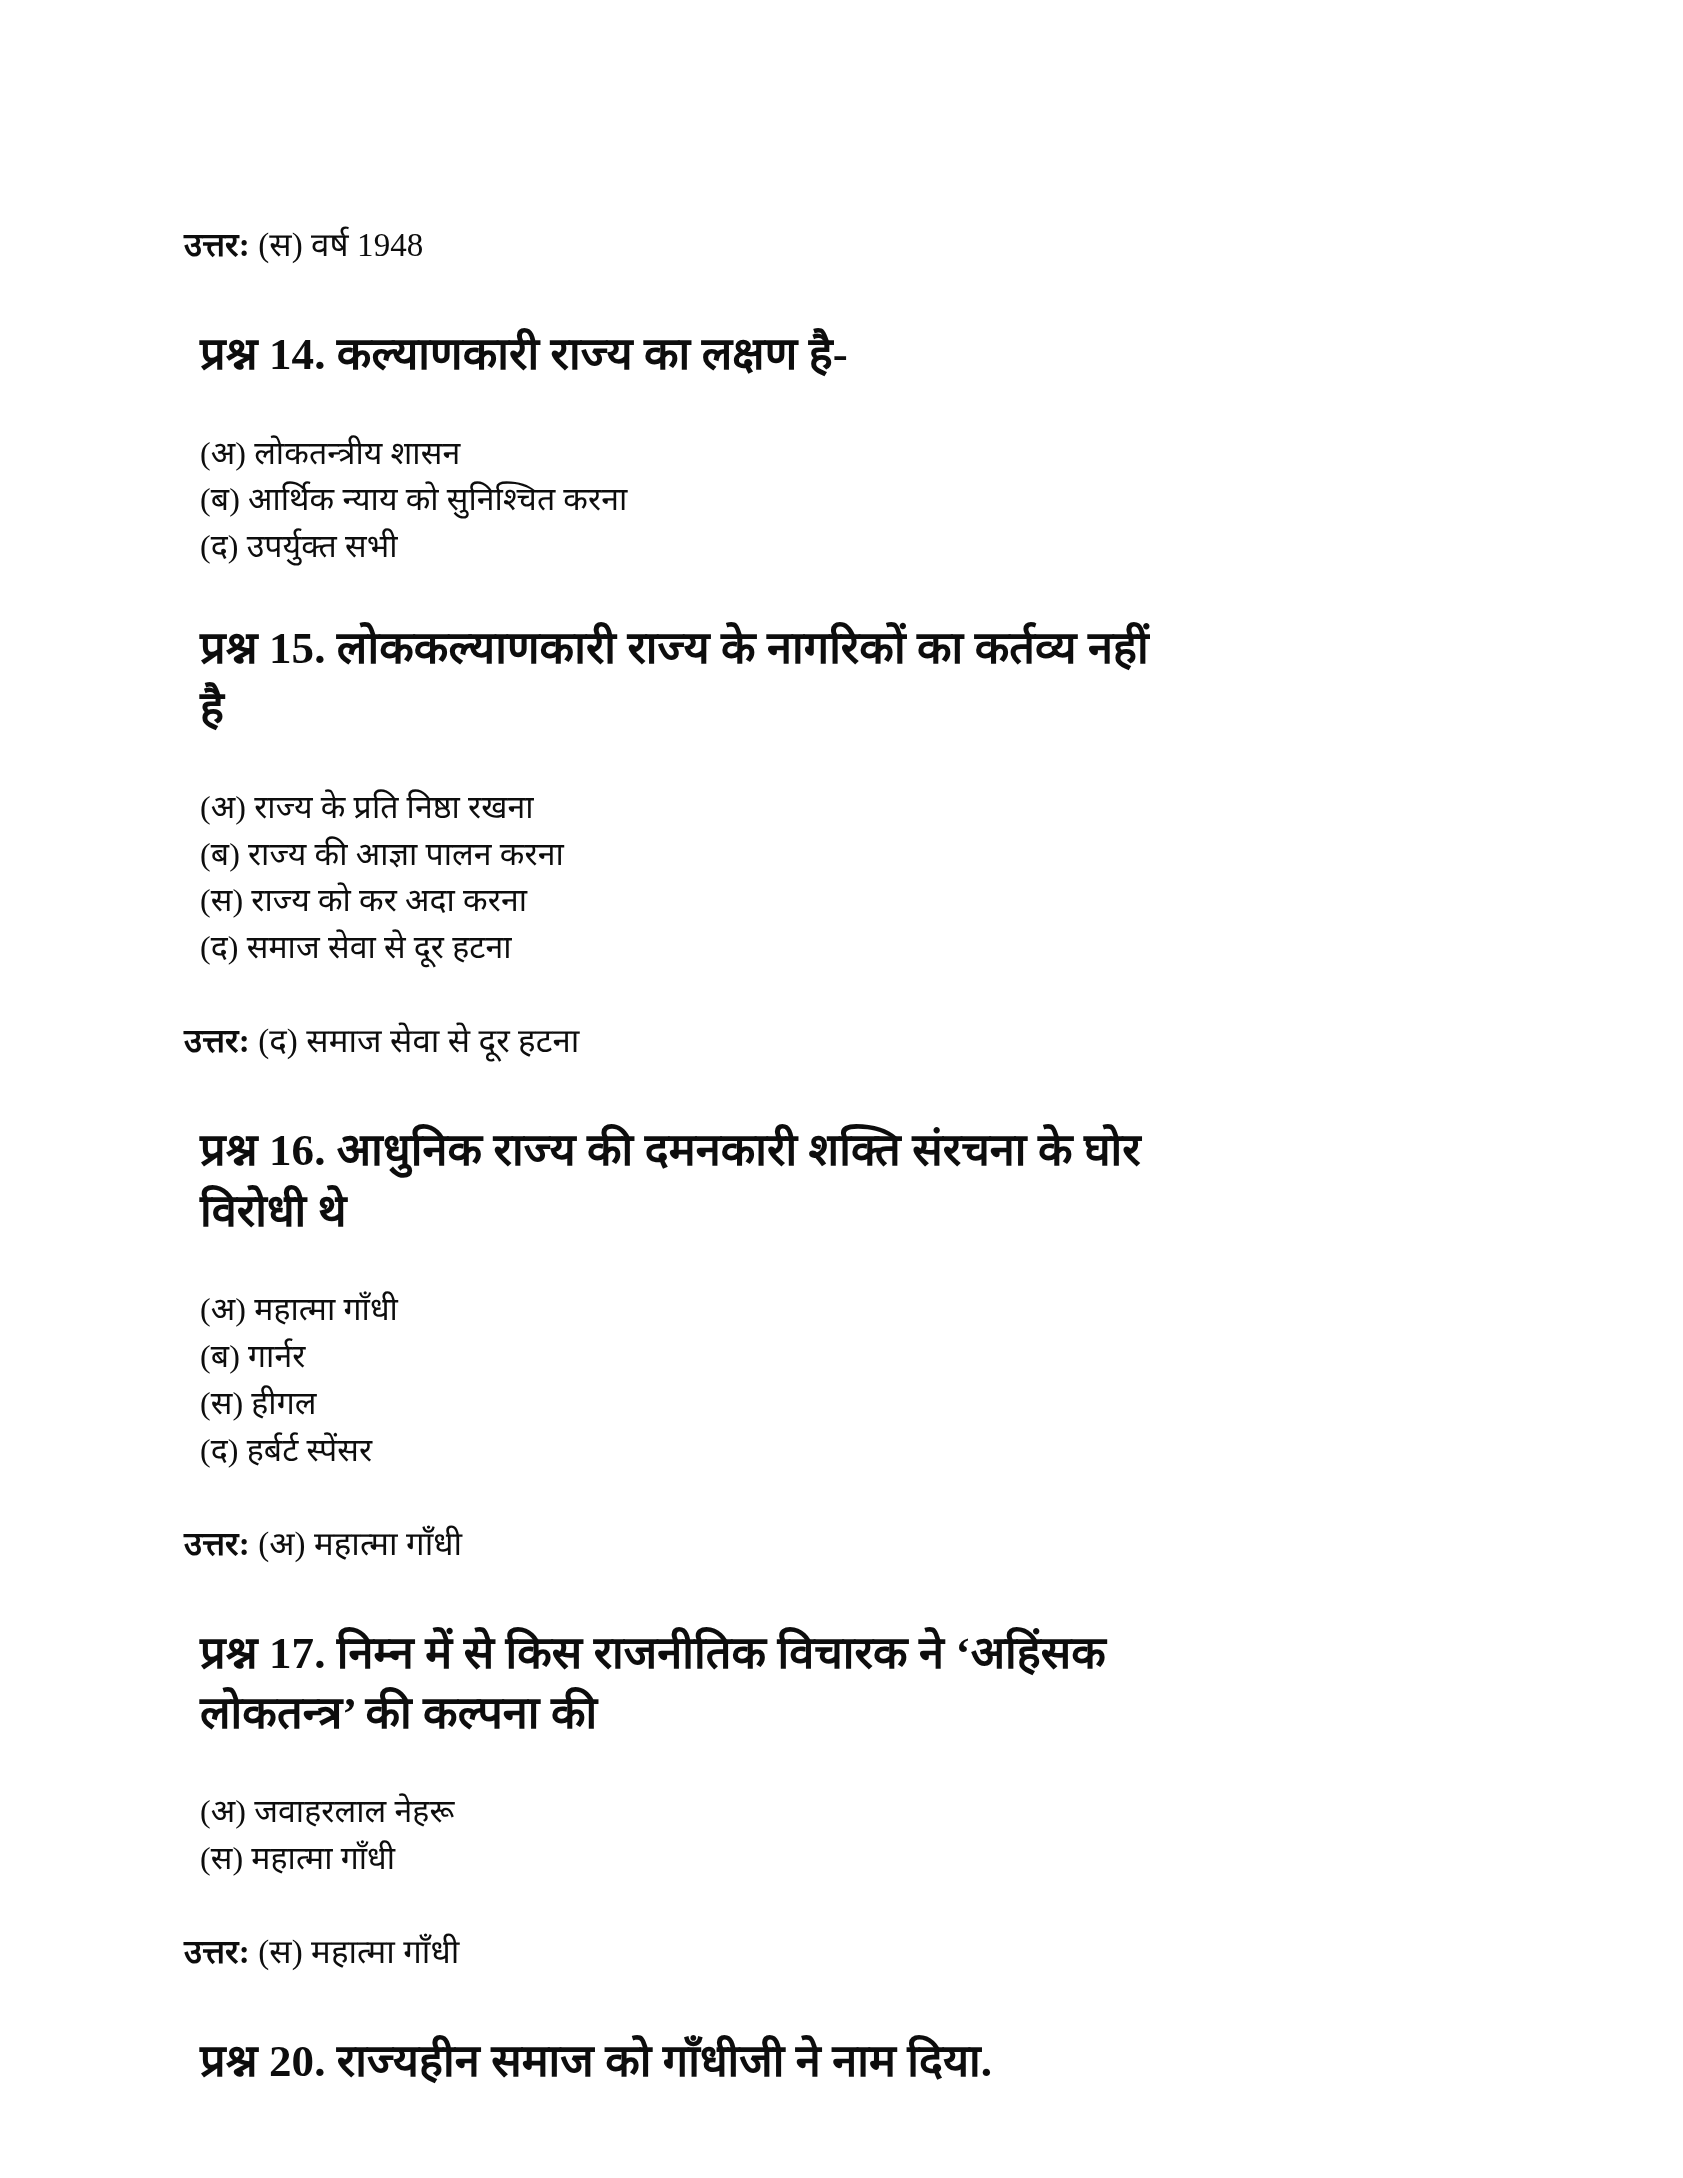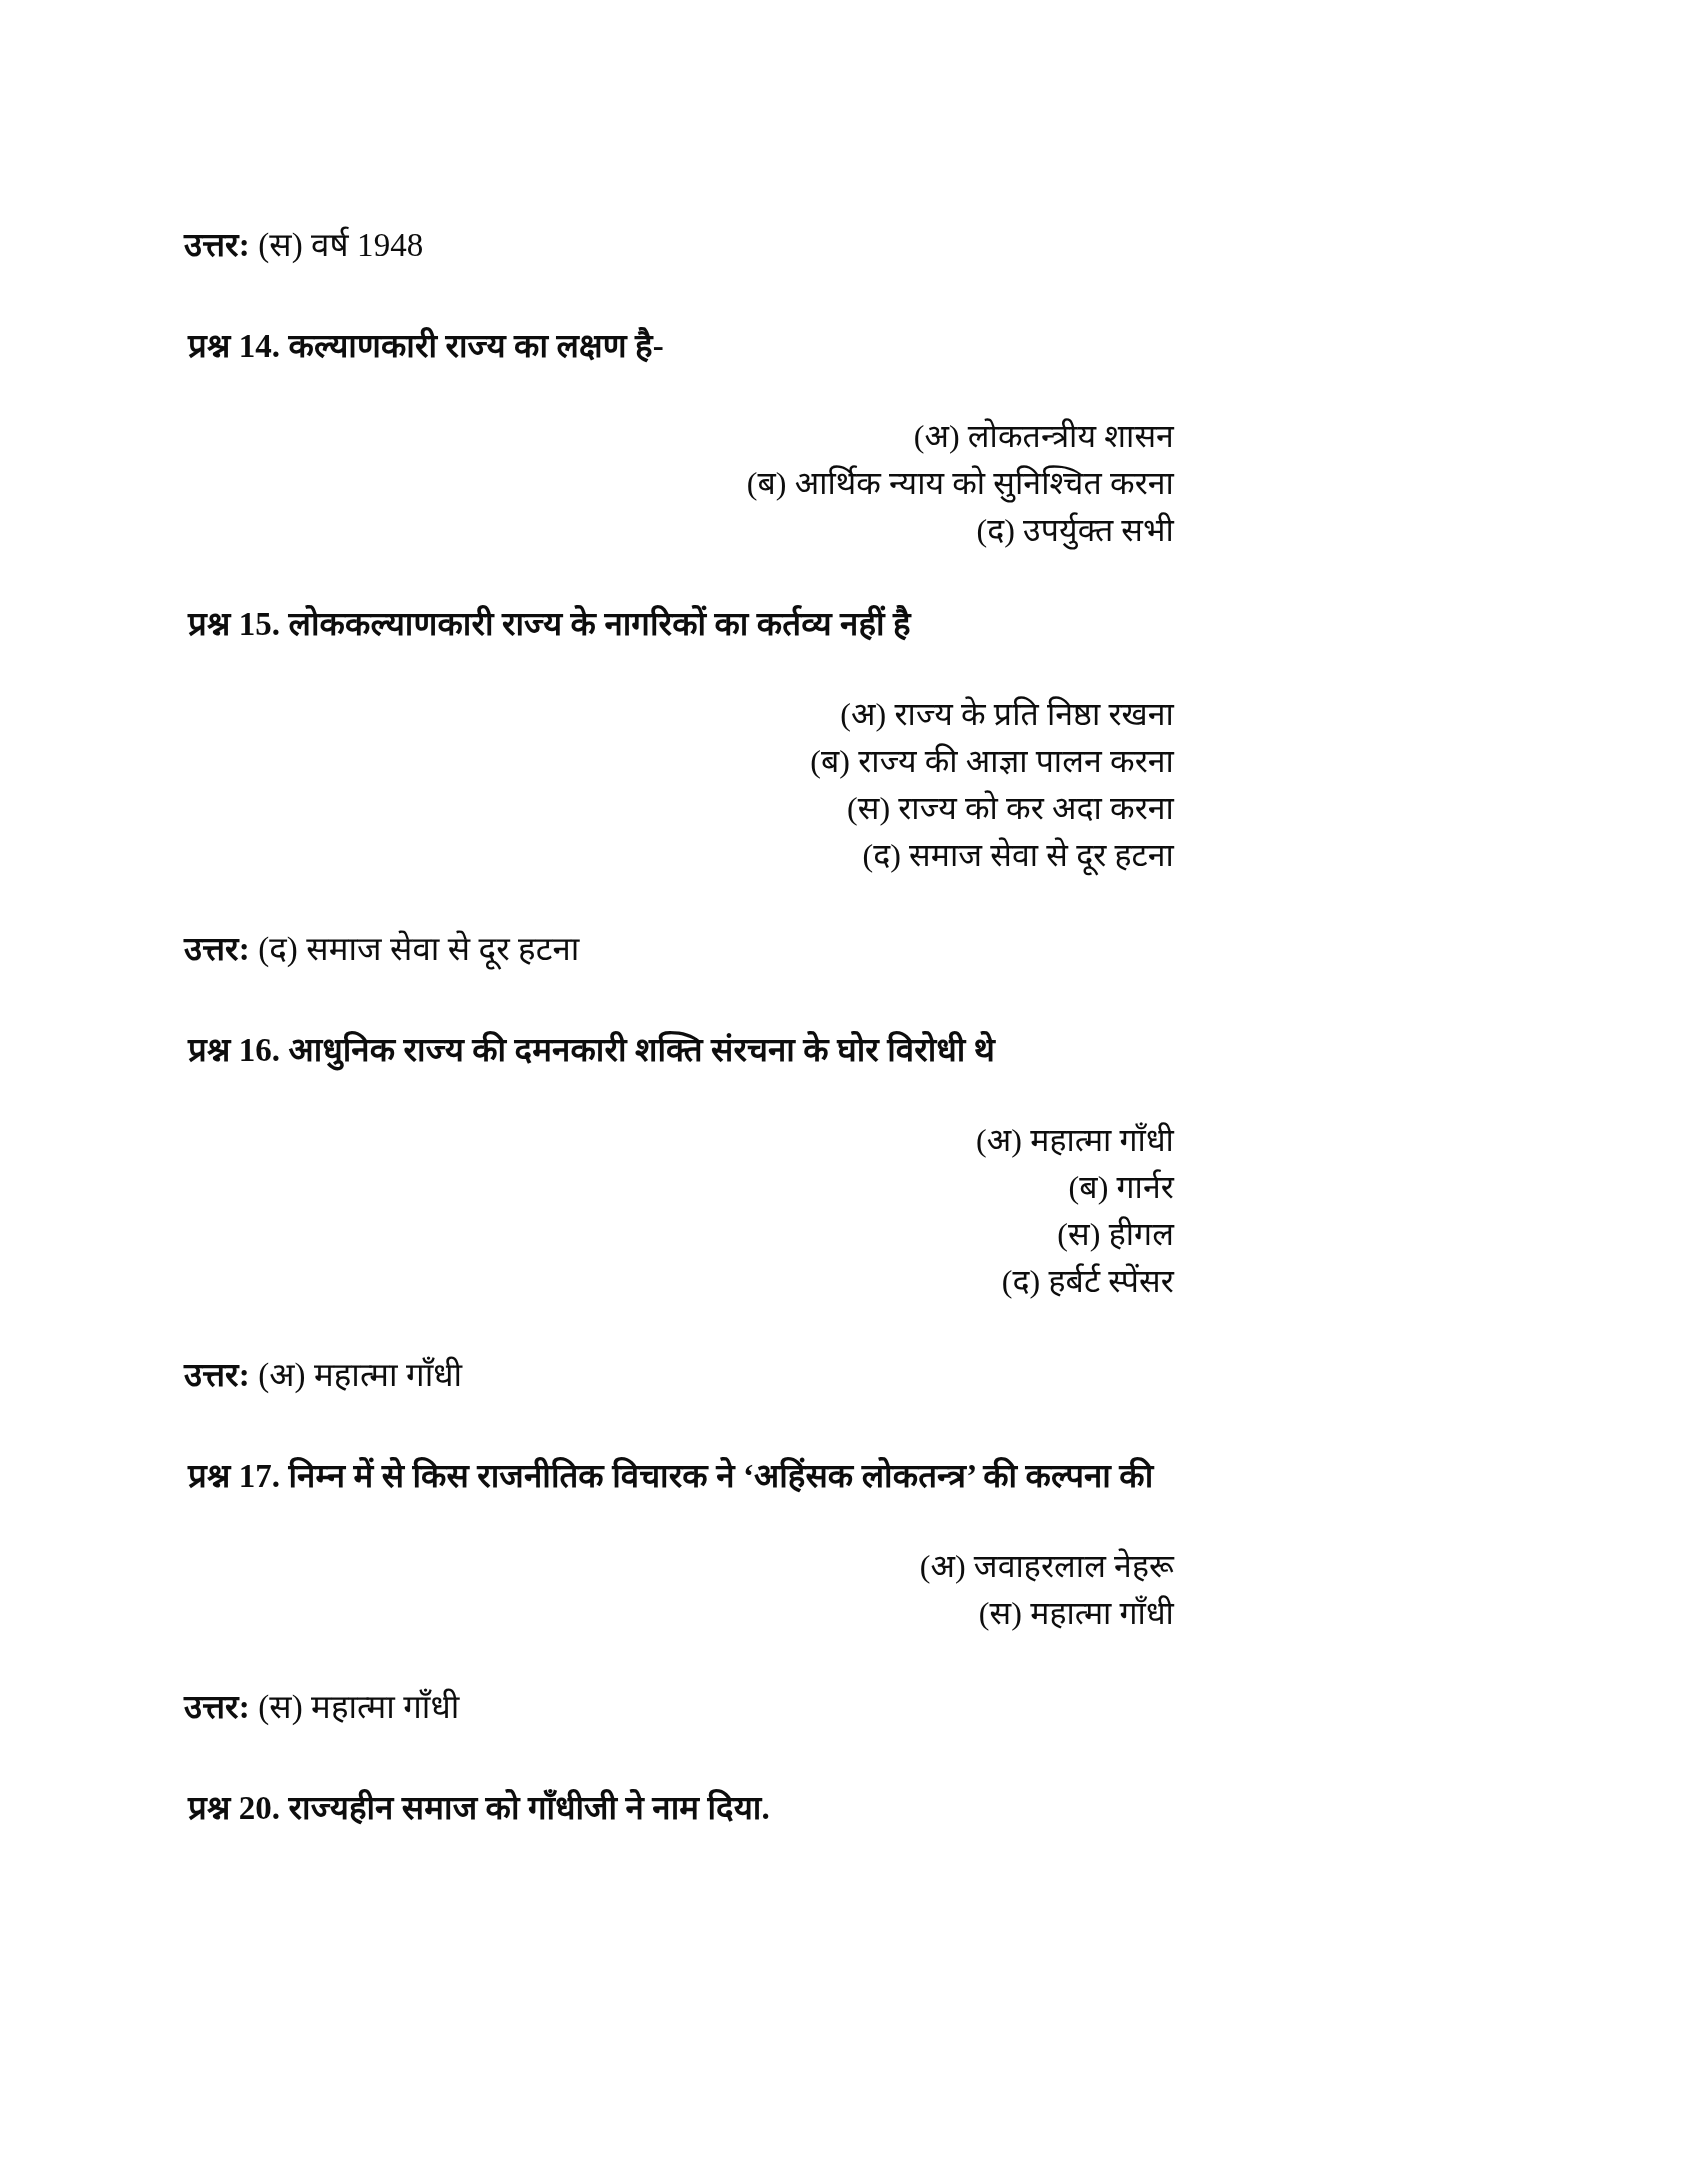--- a/index.html
+++ b/index.html
@@ -29,31 +29,30 @@
   .ans-line {
     font-size: 33px;
     line-height: 1.34;
     margin: 0 0 57px 0;
     letter-spacing: 0.1px;
   }
   .ans-line .lbl {
     font-weight: 700;
   }
   .q-heading {
-    font-size: 33px;
+    font-size: 45px;
     font-weight: 700;
     line-height: 1.34;
-    margin: 0 0 45px 4px;
+    margin: 0 0 45px 16px;
     letter-spacing: 0.1px;
   }
   .options {
-    margin: 0 0 48px 8px;
+    margin: 0 0 48px 16px;
     padding: 0;
     list-style: none;
-    text-align: right;
   }
   .options li {
     font-size: 32px;
     line-height: 1.465;
     margin: 0;
     letter-spacing: 0.1px;
     font-weight: 400;
   }
   .block {
     margin: 0;

